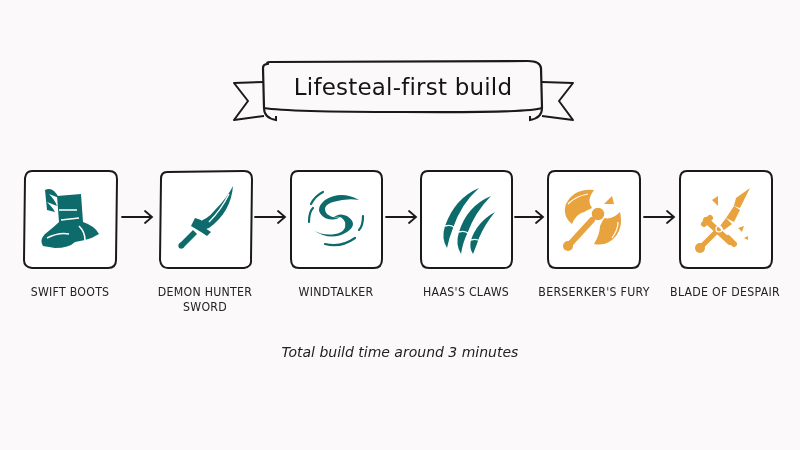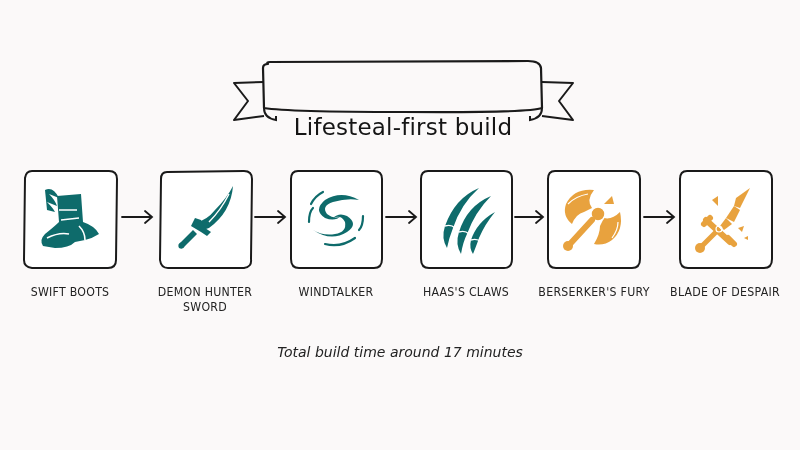--- a/index.html
+++ b/index.html
@@ -10,21 +10,21 @@
     font-family: "DejaVu Sans", sans-serif;
     color: #1a1a1a;
   }
   .banner {
     position: absolute; left: 228px; top: 56px; width: 350px; height: 75px;
   }
   .banner svg { position: absolute; left: 0; top: 0; }
   .banner-title {
     position: absolute; left: 36px; top: 14px; width: 278px; height: 34px;
     display: flex; align-items: center; justify-content: center;
-    font-size: 23px; letter-spacing: 0.2px; color: #151515; margin-top: 40px;
+    font-size: 23px; letter-spacing: 0.2px; color: #151515;
   }
   .item-box {
     position: absolute; top: 169px; width: 96px; height: 101px;
   }
   .item-box svg.frame { position: absolute; left: 0; top: 0; }
   .item-box .icon { position: absolute; left: 13px; top: 13px; width: 70px; height: 75px; }
   .arrow { position: absolute; top: 209px; height: 16px; }
   .item-label {
     position: absolute; top: 284px; width: 160px; text-align: center;
     font-family: "DejaVu Sans", sans-serif; font-size: 12.5px;
@@ -146,13 +146,13 @@
     <path d="M48 46 L54 44 L52 50 Z" fill="#e8a23e"></path>
     <path d="M54 56 L58 54 L58 58 Z" fill="#e8a23e"></path>
     <path d="M16 38 L40 60 M20 36 L14 42 M38 56 L44 62" stroke="#e8a23e" stroke-width="6" stroke-linecap="round"></path>
     <path d="M28 48 L12 64" stroke="#e8a23e" stroke-width="5" stroke-linecap="round"></path>
     <circle cx="10" cy="66" r="5" fill="#e8a23e"></circle>
     <circle cx="29" cy="47" r="3" fill="none" stroke="#fff" stroke-width="1.2"></circle>
   </svg>
 </div>
 <div class="item-label" style="left:645px">BLADE OF DESPAIR</div>
 
-<div class="footer-note">Total build time around 17 minutes</div>
+<div class="footer-note">Total build time around 3 minutes</div>
 
 </body></html>

